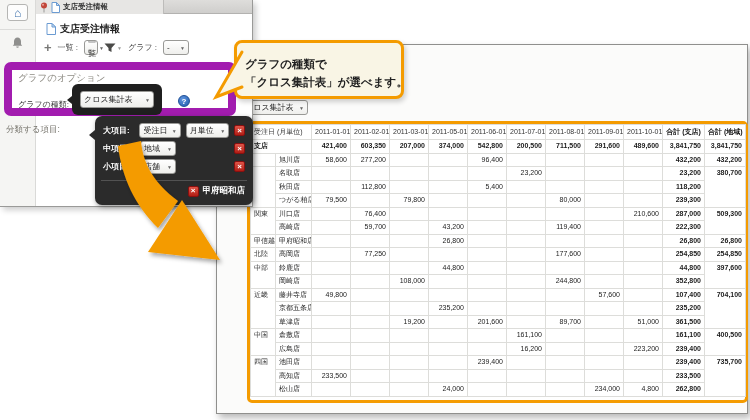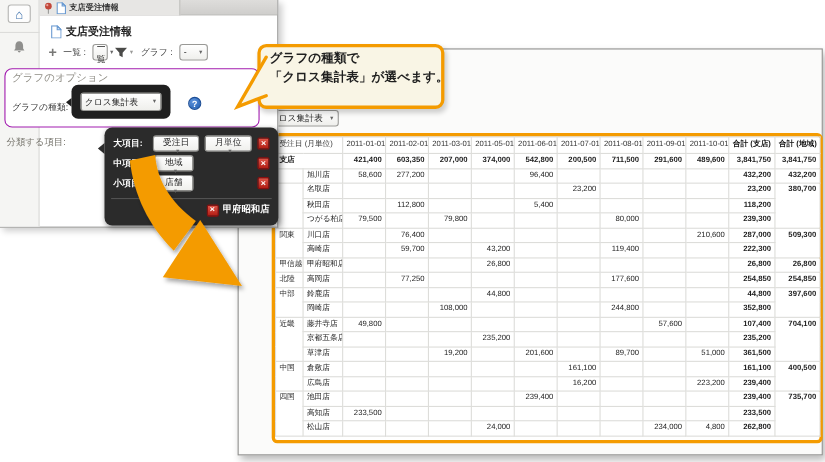--- a/index.html
+++ b/index.html
@@ -48,21 +48,21 @@
   .plus{font-size:13px;font-weight:bold;color:#787876;line-height:13px;}
   .funnel-wrap{display:flex;align-items:center;gap:1px;}
   .funnel-caret{font-size:5px;color:#9a9a98;}
 
   .dd{display:inline-flex;align-items:center;justify-content:space-between;height:15px;
       background:linear-gradient(#ffffff,#efefec);border:1px solid #999996;border-radius:3px;
       padding:0 3px;font-size:8px;color:#222;}
   .caret{font-size:5px;color:#666;margin-left:3px;}
 
   .gobox{position:absolute;left:4px;top:62px;width:232px;height:54px;background:#fff;
-         border:1px solid #a21caf;border-radius:7px;}
+         border:8px solid #a21caf;border-radius:7px;}
   .gobox-title{position:absolute;left:6px;top:2px;font-size:9.5px;color:#8f8d85;}
   .gotype-label{position:absolute;left:6px;top:29px;font-size:8px;color:#333;}
   .black-frame{position:absolute;left:60px;top:14px;width:90px;height:31px;background:#1f1f1f;
                border-radius:6px;}
   .black-frame .dd{position:absolute;left:8px;top:7px;width:74px;height:17px;}
   .frame-notch{position:absolute;left:-5px;top:12px;width:0;height:0;
                border-top:4px solid transparent;border-bottom:4px solid transparent;
                border-right:5px solid #1f1f1f;}
   .help{position:absolute;left:166px;top:25px;width:12px;height:12px;border-radius:50%;
         background:radial-gradient(circle at 35% 30%,#5e93dd,#1f5cae);border:1px solid #1d4e96;
@@ -70,32 +70,32 @@
   .classify-label{position:absolute;left:6px;top:124px;font-size:8.5px;color:#77756d;text-align:center;}
 
   
   .panel{position:absolute;left:95px;top:116px;width:158px;height:89px;background:#2b2b2b;
          border-radius:7px;box-shadow:1px 2px 5px rgba(0,0,0,.4);z-index:30;}
   .panel-notch{position:absolute;left:-6px;top:14px;width:0;height:0;
                border-top:5px solid transparent;border-bottom:5px solid transparent;
                border-right:6px solid #2b2b2b;}
   .prow{position:absolute;left:8px;right:8px;height:15px;display:flex;align-items:center;gap:5px;}
   .prow .plabel{width:32px;font-size:8px;font-weight:bold;color:#fff;}
-  .prow .dd{height:15px;flex-direction:column;}
+  .prow .dd{height:15px;}
   .xbtn{width:11px;height:11px;margin-left:auto;background:linear-gradient(#e05548,#b01d14);
         border:1px solid #8a0f0f;border-radius:2px;color:#fff;font-size:8px;font-weight:bold;
         display:flex;align-items:center;justify-content:center;line-height:1;}
   .xbtn.inline{margin-left:0;}
   .pdivider{position:absolute;left:6px;right:6px;top:64px;border-top:1px solid #525252;}
   .clear-row{position:absolute;right:8px;top:69px;display:flex;align-items:center;gap:4px;
              font-size:8.5px;font-weight:bold;color:#fff;}
 
   
   .bubble{position:absolute;left:234px;top:40px;width:170px;height:59px;background:#f9f5e5;
-          border:3px solid #f49b00;border-radius:8px;z-index:55;padding:1px 8px;
+          border:3px solid #f49b00;border-radius:8px;z-index:55;padding:12px 8px;
           font-size:11.5px;font-weight:bold;color:#1f1f1f;line-height:1.6;white-space:nowrap;
           box-shadow:2px 3px 5px rgba(0,0,0,.18);}
 
   .overlay{position:absolute;left:0;top:0;z-index:60;pointer-events:none;}
 </style>
 </head>
 <body>
 
 <div class="stage">
 

